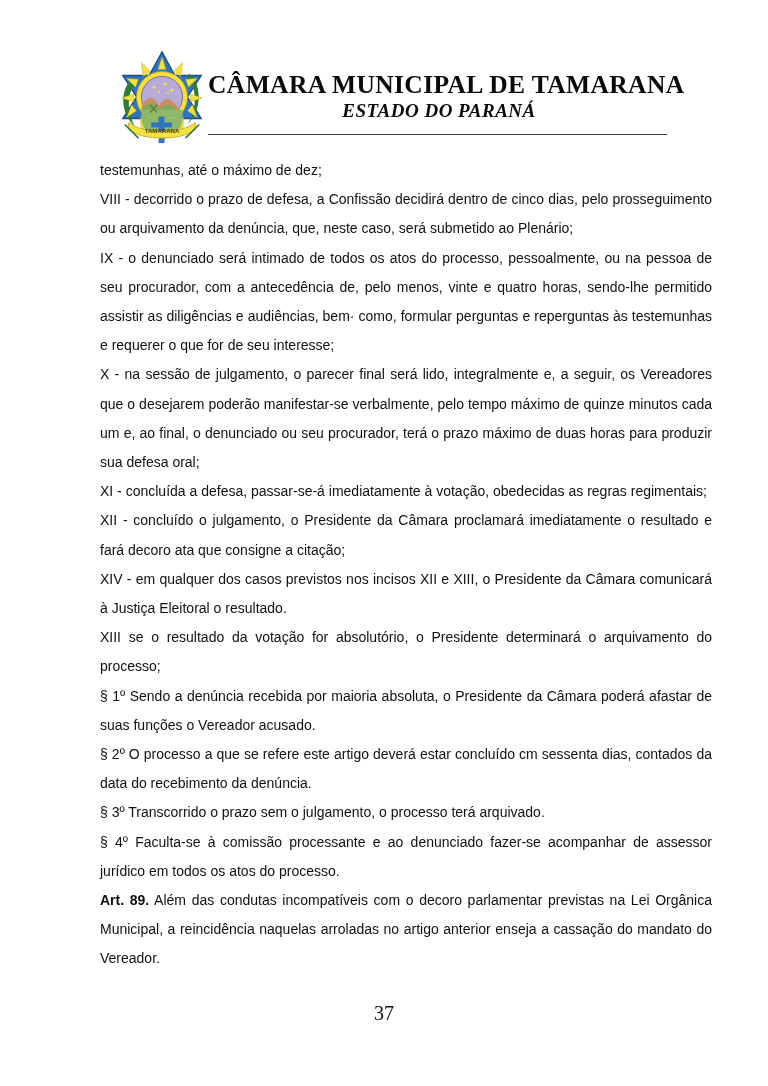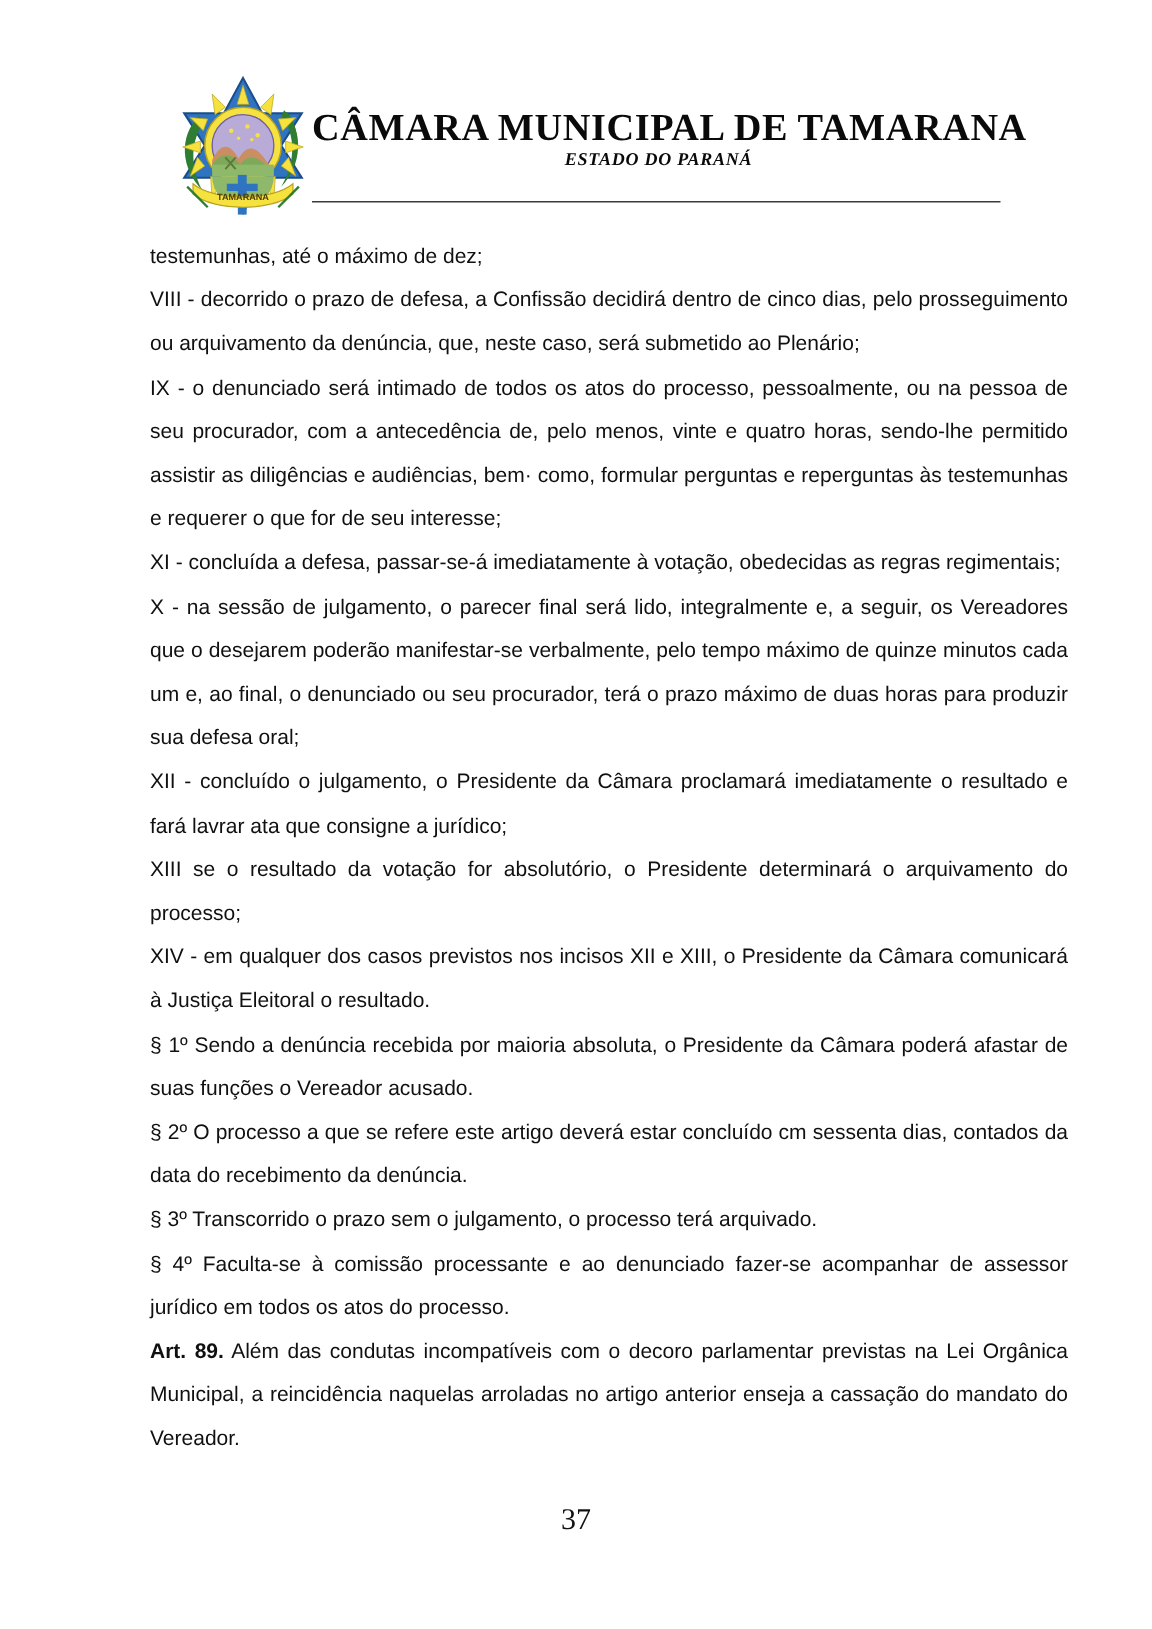--- a/index.html
+++ b/index.html
@@ -53,21 +53,21 @@
     font-size: 25.5px;
     letter-spacing: 0.4px;
     line-height: 1.05;
     white-space: nowrap;
     color: #0a0a0a;
   }
   .org-subtitle {
     font-family: "Liberation Serif", serif;
     font-weight: bold;
     font-style: italic;
-    font-size: 12px;
+    font-size: 19px;
     letter-spacing: 0.5px;
     line-height: 1.15;
     margin-top: 1px;
     color: #0a0a0a;
   }
   .header-rule {
     position: absolute;
     left: 196px;
     top: 90px;
     width: 459px;
@@ -185,30 +185,30 @@
     <div class="header-rule"></div>
   </div>
 
   <div class="content">
     <p class="para nojust"><span>testemunhas, até o máximo de dez;</span></p>
 
     <p class="para"><span>VIII - decorrido o prazo de defesa, a Confissão decidirá dentro de cinco dias, pelo prosseguimento ou arquivamento da denúncia, que, neste caso, será submetido ao Plenário;</span></p>
 
     <p class="para"><span>IX - o denunciado será intimado de todos os atos do processo, pessoalmente, ou na pessoa de seu procurador, com a antecedência de, pelo menos, vinte e quatro horas, sendo-lhe permitido assistir as diligências e audiências, bem· como, formular perguntas e reperguntas às testemunhas e requerer o que for de seu interesse;</span></p>
 
+    <p class="para"><span>X - na sessão de julgamento, o parecer final será lido, integralmente e, a seguir, os Vereadores que o desejarem poderão manifestar-se verbalmente, pelo tempo máximo de quinze minutos cada um e, ao final, o denunciado ou seu procurador, terá o prazo máximo de duas horas para produzir sua defesa oral;</span></p>
+
     <p class="para"><span>XI - concluída a defesa, passar-se-á imediatamente à votação, obedecidas as regras regimentais;</span></p>
 
-    <p class="para"><span>X - na sessão de julgamento, o parecer final será lido, integralmente e, a seguir, os Vereadores que o desejarem poderão manifestar-se verbalmente, pelo tempo máximo de quinze minutos cada um e, ao final, o denunciado ou seu procurador, terá o prazo máximo de duas horas para produzir sua defesa oral;</span></p>
-
-    <p class="para"><span>XII - concluído o julgamento, o Presidente da Câmara proclamará imediatamente o resultado e fará lavrar ata que consigne a jurídico;</span></p>
+    <p class="para"><span>XII - concluído o julgamento, o Presidente da Câmara proclamará imediatamente o resultado e fará decoro ata que consigne a citação;</span></p>
+
+    <p class="para"><span>XIV - em qualquer dos casos previstos nos incisos XII e XIII, o Presidente da Câmara comunicará à Justiça Eleitoral o resultado.</span></p>
 
     <p class="para"><span>XIII se o resultado da votação for absolutório, o Presidente determinará o arquivamento do processo;</span></p>
 
-    <p class="para"><span>XIV - em qualquer dos casos previstos nos incisos XII e XIII, o Presidente da Câmara comunicará à Justiça Eleitoral o resultado.</span></p>
-
     <p class="para"><span>§ 1º Sendo a denúncia recebida por maioria absoluta, o Presidente da Câmara poderá afastar de suas funções o Vereador acusado.</span></p>
 
     <p class="para"><span>§ 2º O processo a que se refere este artigo deverá estar concluído cm sessenta dias, contados da data do recebimento da denúncia.</span></p>
 
     <p class="para nojust"><span>§ 3º Transcorrido o prazo sem o julgamento, o processo terá arquivado.</span></p>
 
     <p class="para"><span>§ 4º Faculta-se à comissão processante e ao denunciado fazer-se acompanhar de assessor jurídico em todos os atos do processo.</span></p>
 
     <p class="para"><b>Art. 89.</b><span> Além das condutas incompatíveis com o decoro parlamentar previstas na Lei Orgânica Municipal, a reincidência naquelas arroladas no artigo anterior enseja a cassação do mandato do Vereador.</span></p>
 

